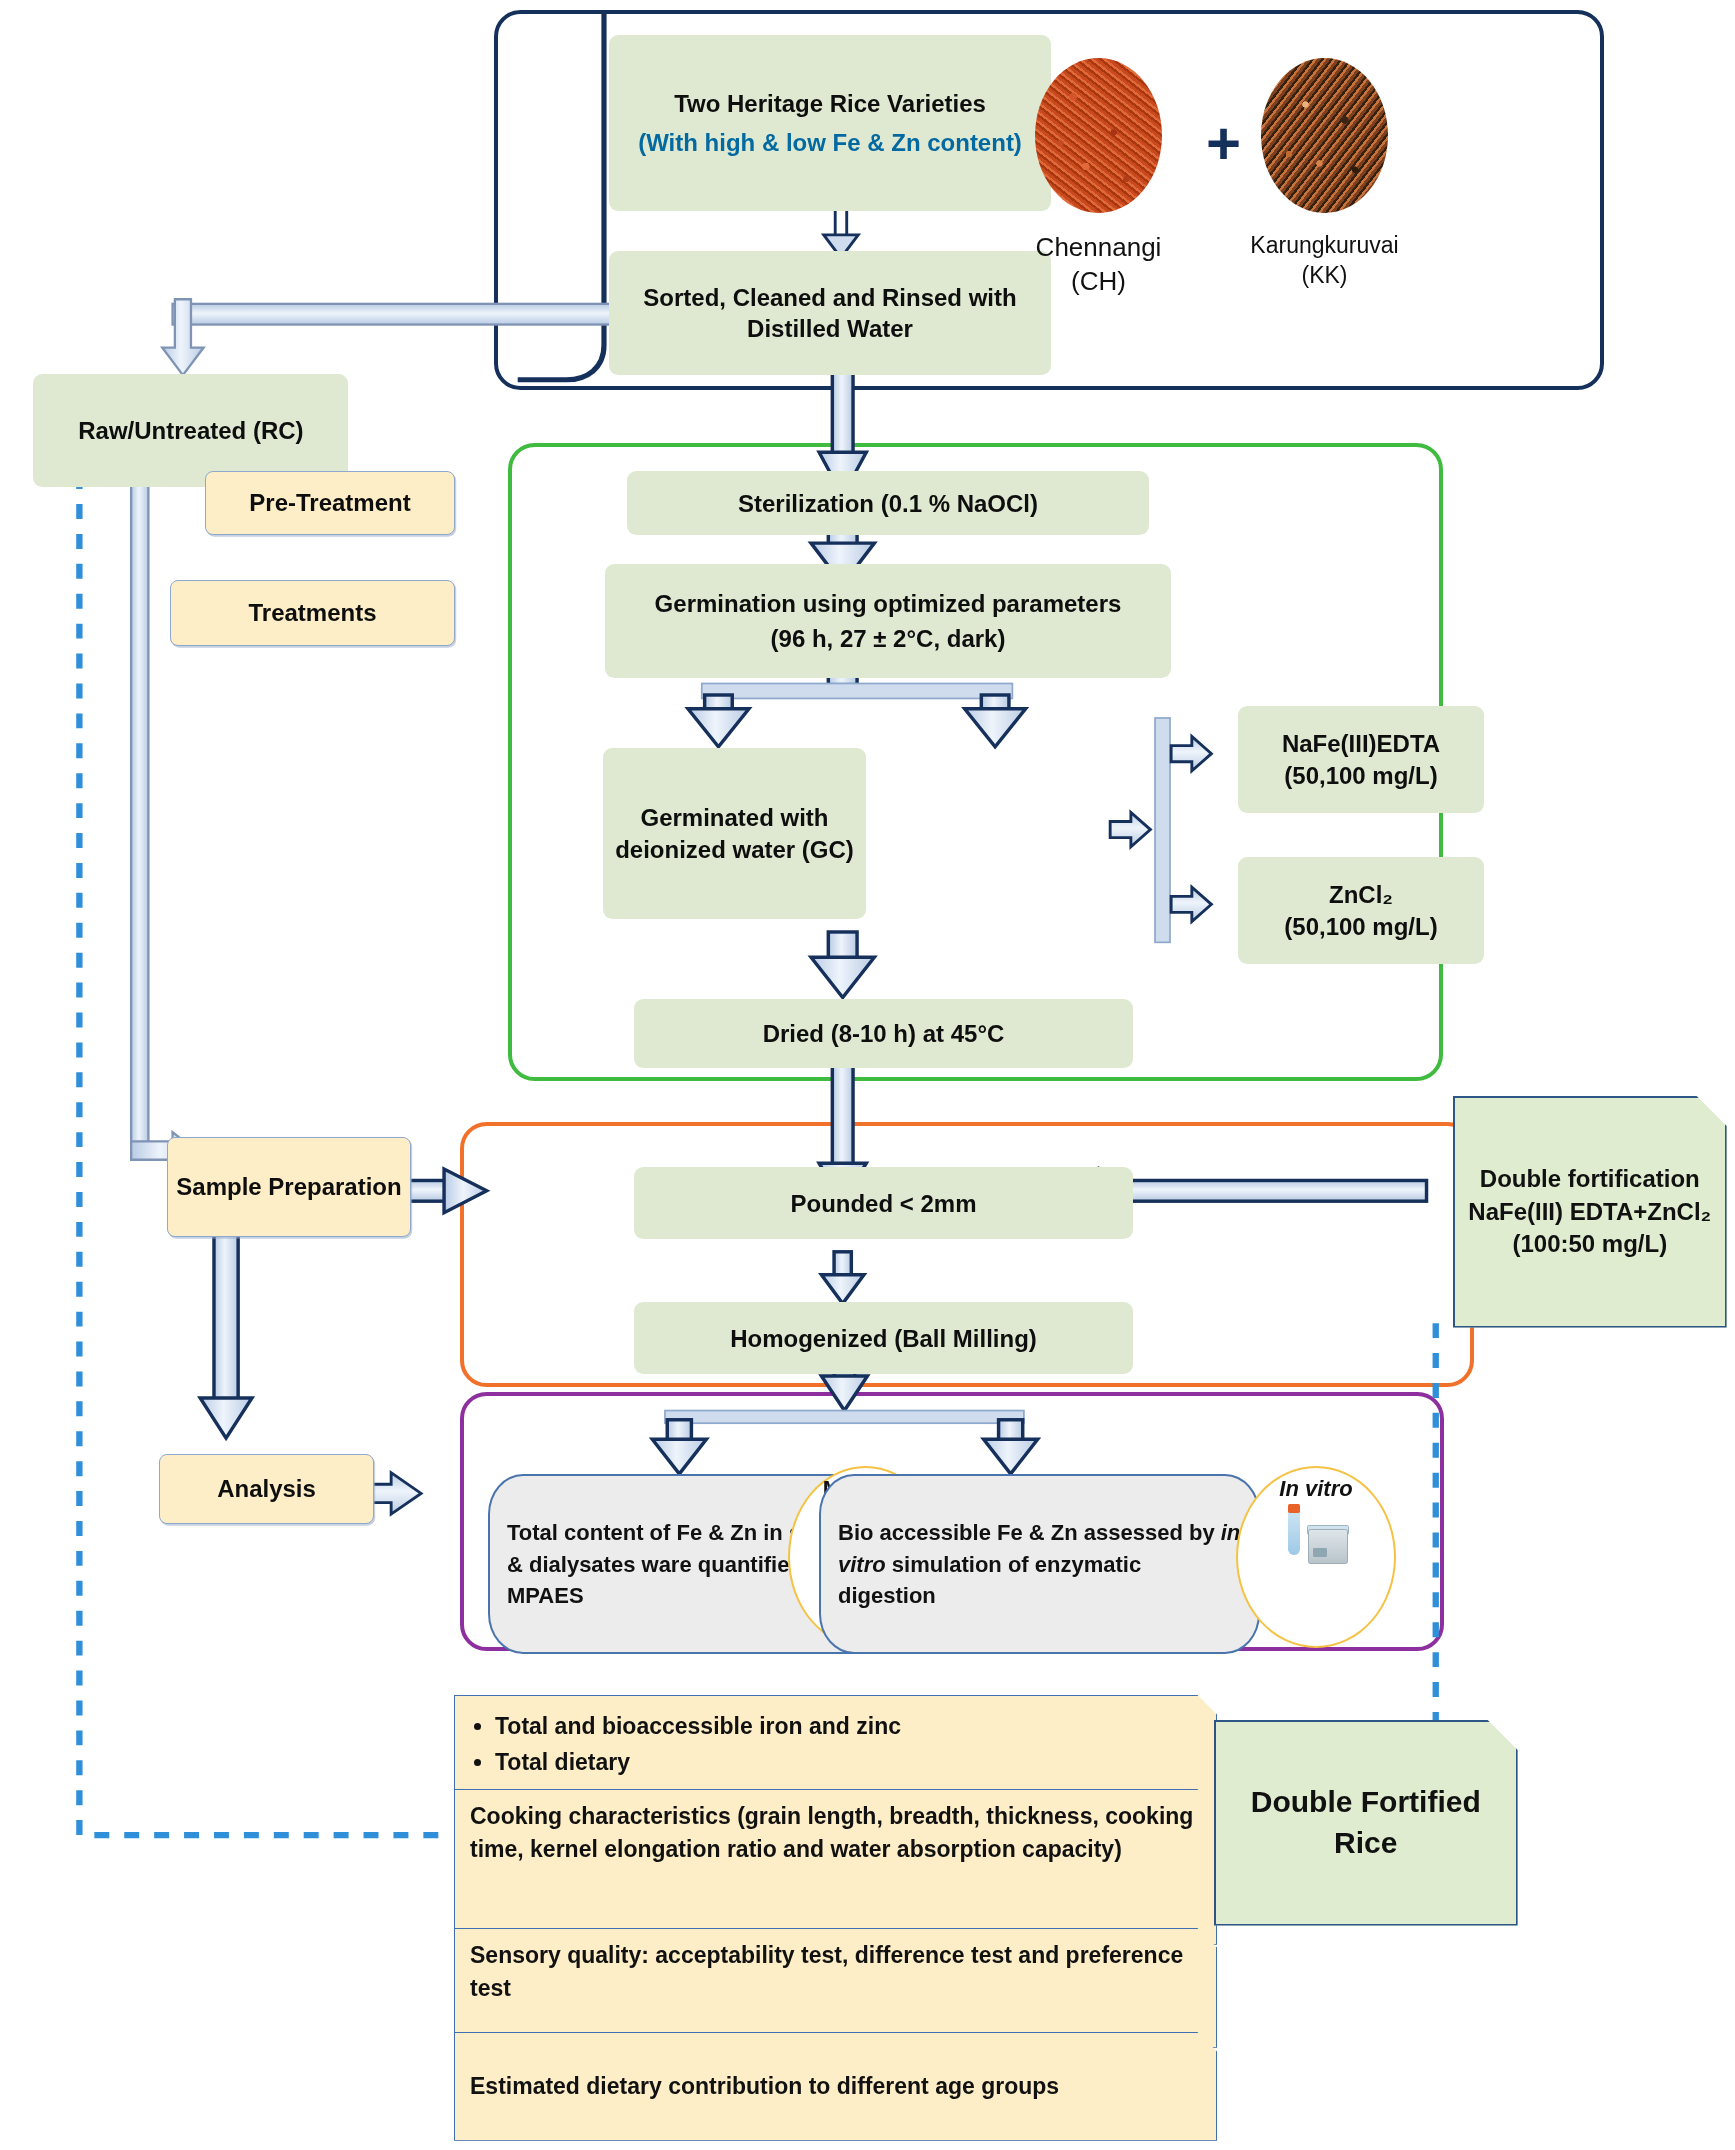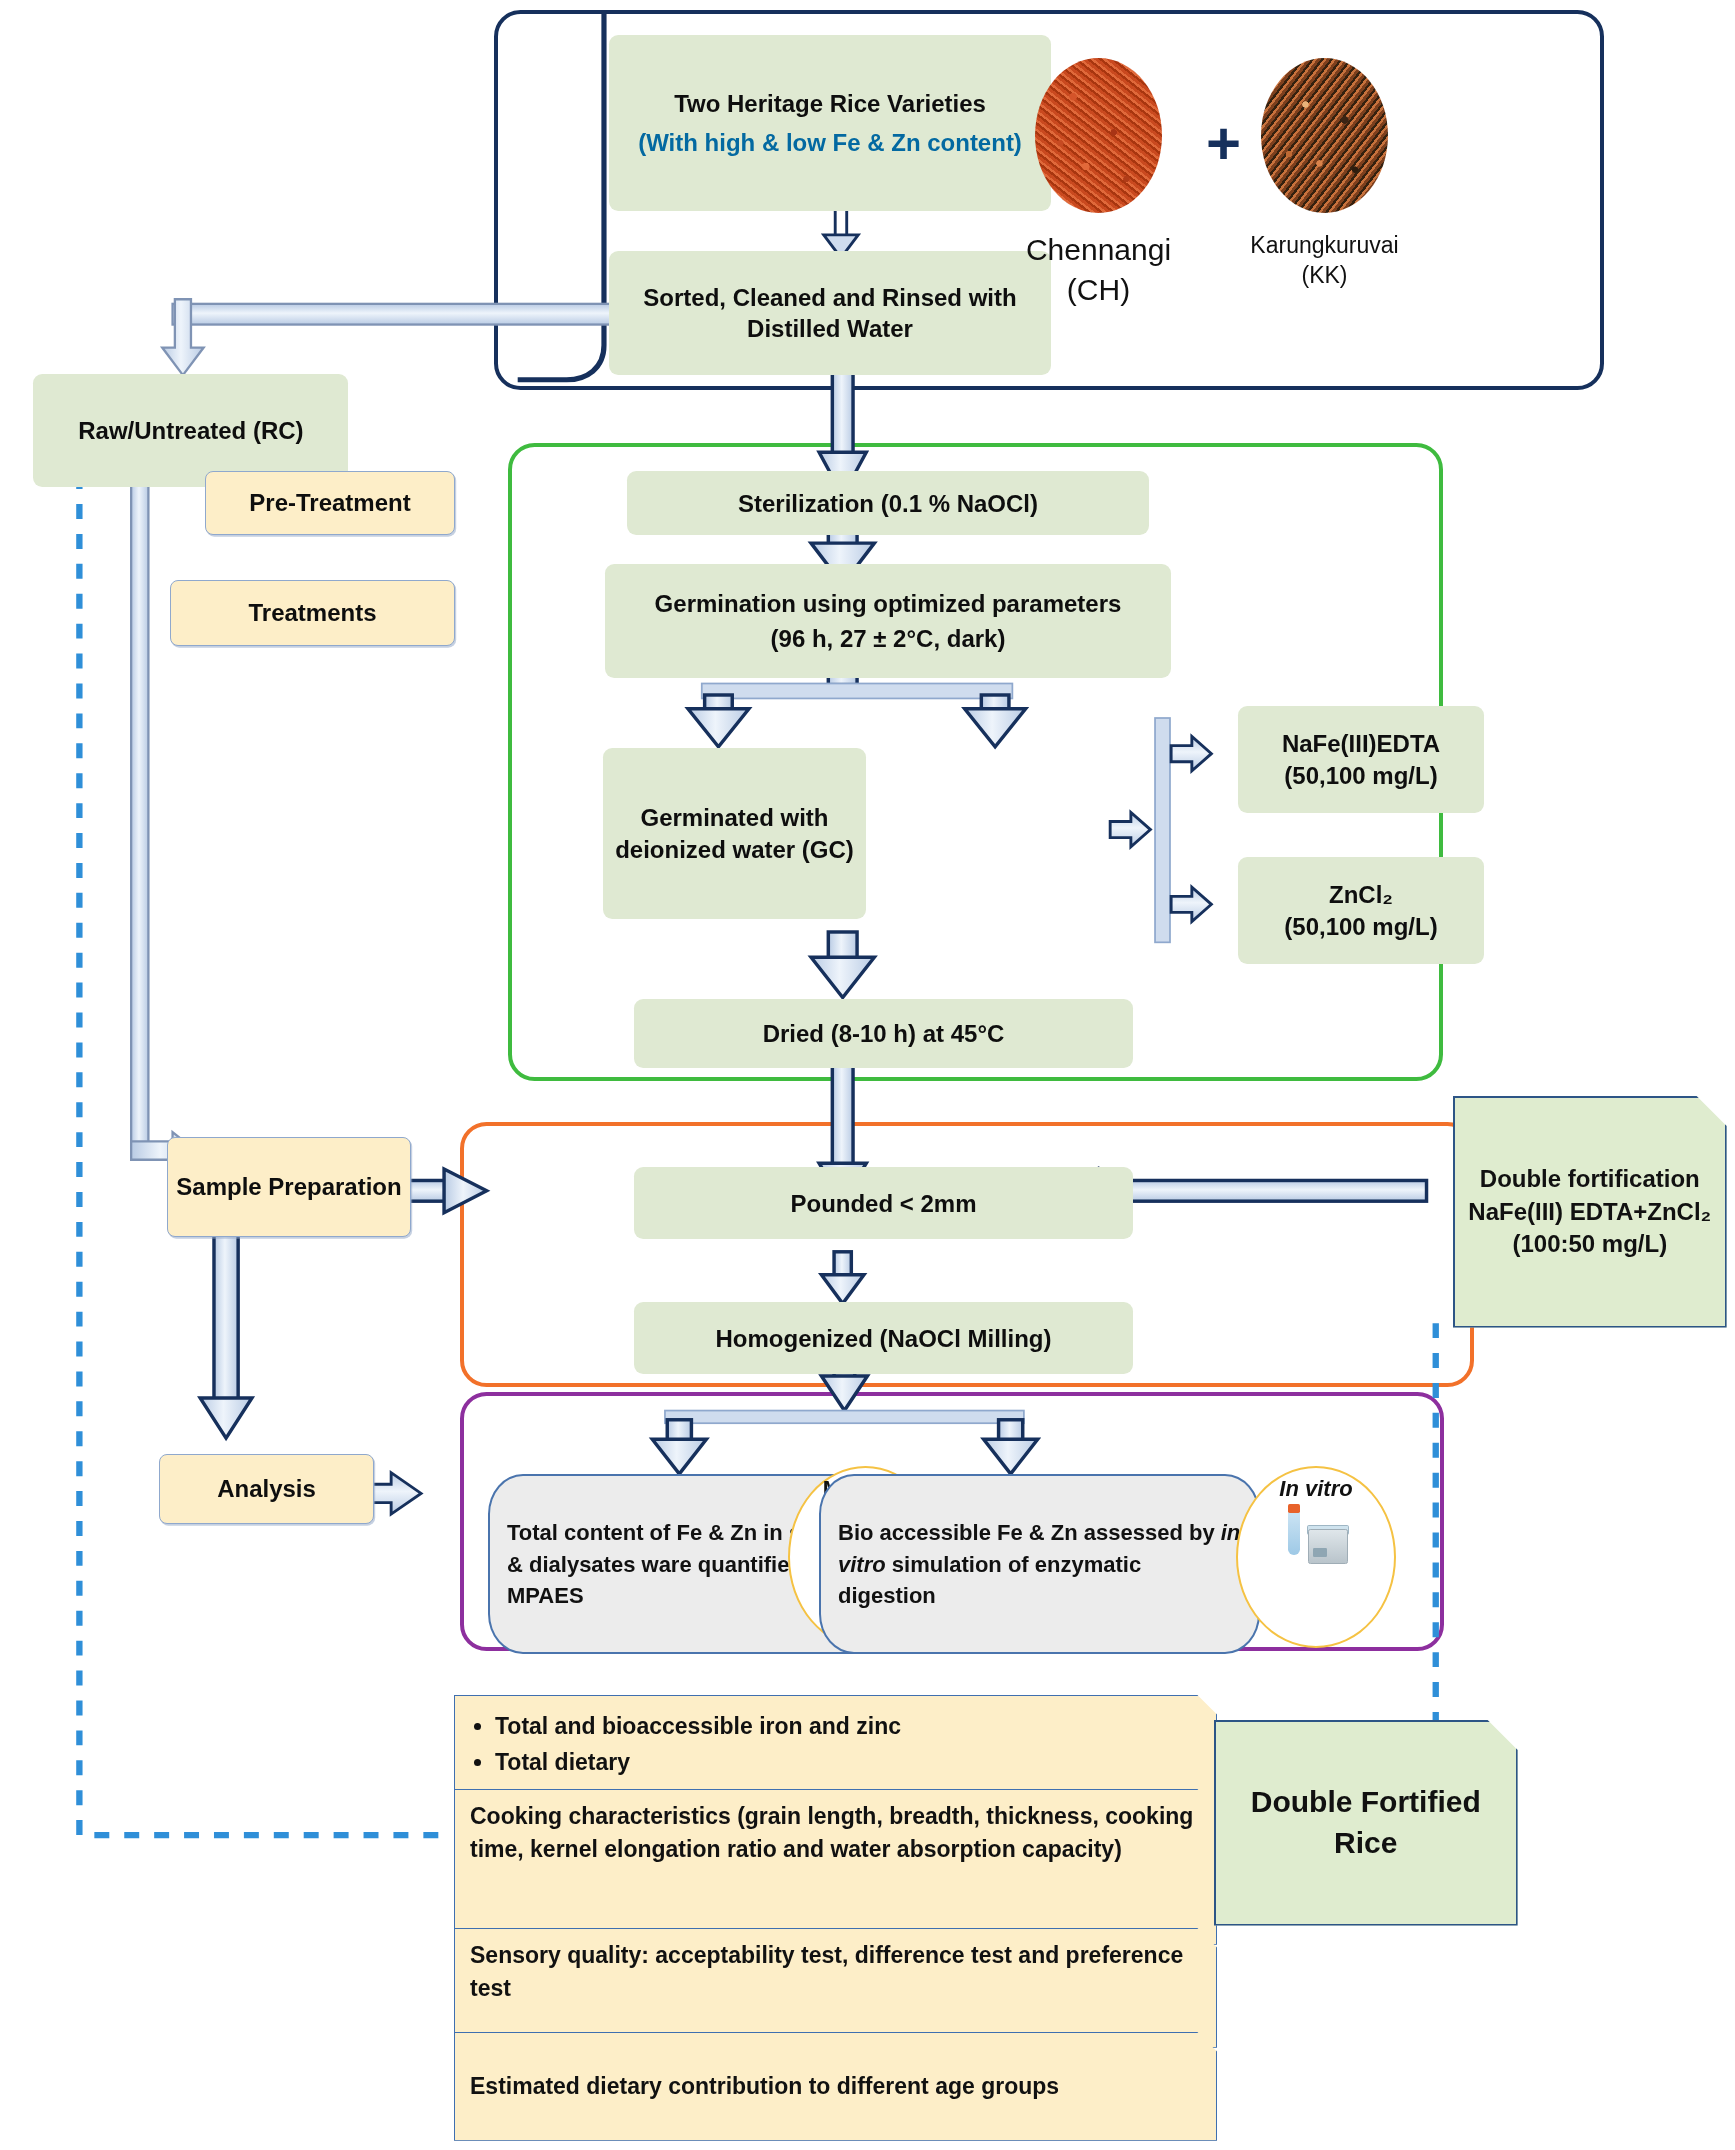--- a/index.html
+++ b/index.html
@@ -255,21 +255,21 @@
   <div class="pbox" style="left:586px;top:35px;width:426px;height:167px;font-size:24px;flex-direction:column;">
     <span>Two Heritage Rice Varieties</span>
     <span class="greentext" style="margin-top:7px;">(With high &amp; low Fe &amp; Zn content)</span>
   </div>
 
   <div class="pbox" style="left:586px;top:251px;width:426px;height:115px;font-size:24px;">
     <span>Sorted, Cleaned and Rinsed with Distilled Water</span>
   </div>
 
   <div class="rice ch" style="left:1035px;top:58px;width:127px;height:155px;"></div>
-  <div class="ricelabel" style="left:1012px;top:230px;width:173px;font-size:30px;">
+  <div class="ricelabel" style="left:1012px;top:230px;width:173px;font-size:26px;">
     <div>Chennangi</div>
     <div>(CH)</div>
   </div>
 
   <div class="plusglyph" style="left:1206px;top:114px;font-size:60px;">
     <span>+</span>
   </div>
 
   <div class="rice kk" style="left:1261px;top:58px;width:127px;height:155px;"></div>
   <div class="ricelabel" style="left:1221px;top:230px;width:207px;font-size:23px;">
@@ -323,21 +323,21 @@
 
   <div class="pbox" style="left:611px;top:999px;width:483px;height:60px;font-size:24px;">
     <span>Dried (8-10 h) at 45°C</span>
   </div>
 
   <div class="pbox" style="left:611px;top:1167px;width:483px;height:63px;font-size:24px;">
     <span>Pounded &lt; 2mm</span>
   </div>
 
   <div class="pbox" style="left:611px;top:1302px;width:483px;height:63px;font-size:24px;">
-    <span>Homogenized (NaOCl Milling)</span>
+    <span>Homogenized (Ball Milling)</span>
   </div>
 
   <div class="cutbox" style="left:1453px;top:1096px;width:258px;height:216px;font-size:24px;">
     <span>Double fortification NaFe(III) EDTA+ZnCl₂ (100:50 mg/L)</span>
   </div>
 
   <div class="cap" style="left:488px;top:1474px;width:380px;height:151px;font-size:22px;">
     <span>Total content of Fe &amp; Zn in samples &amp; dialysates ware quantified using MPAES</span>
   </div>
 

